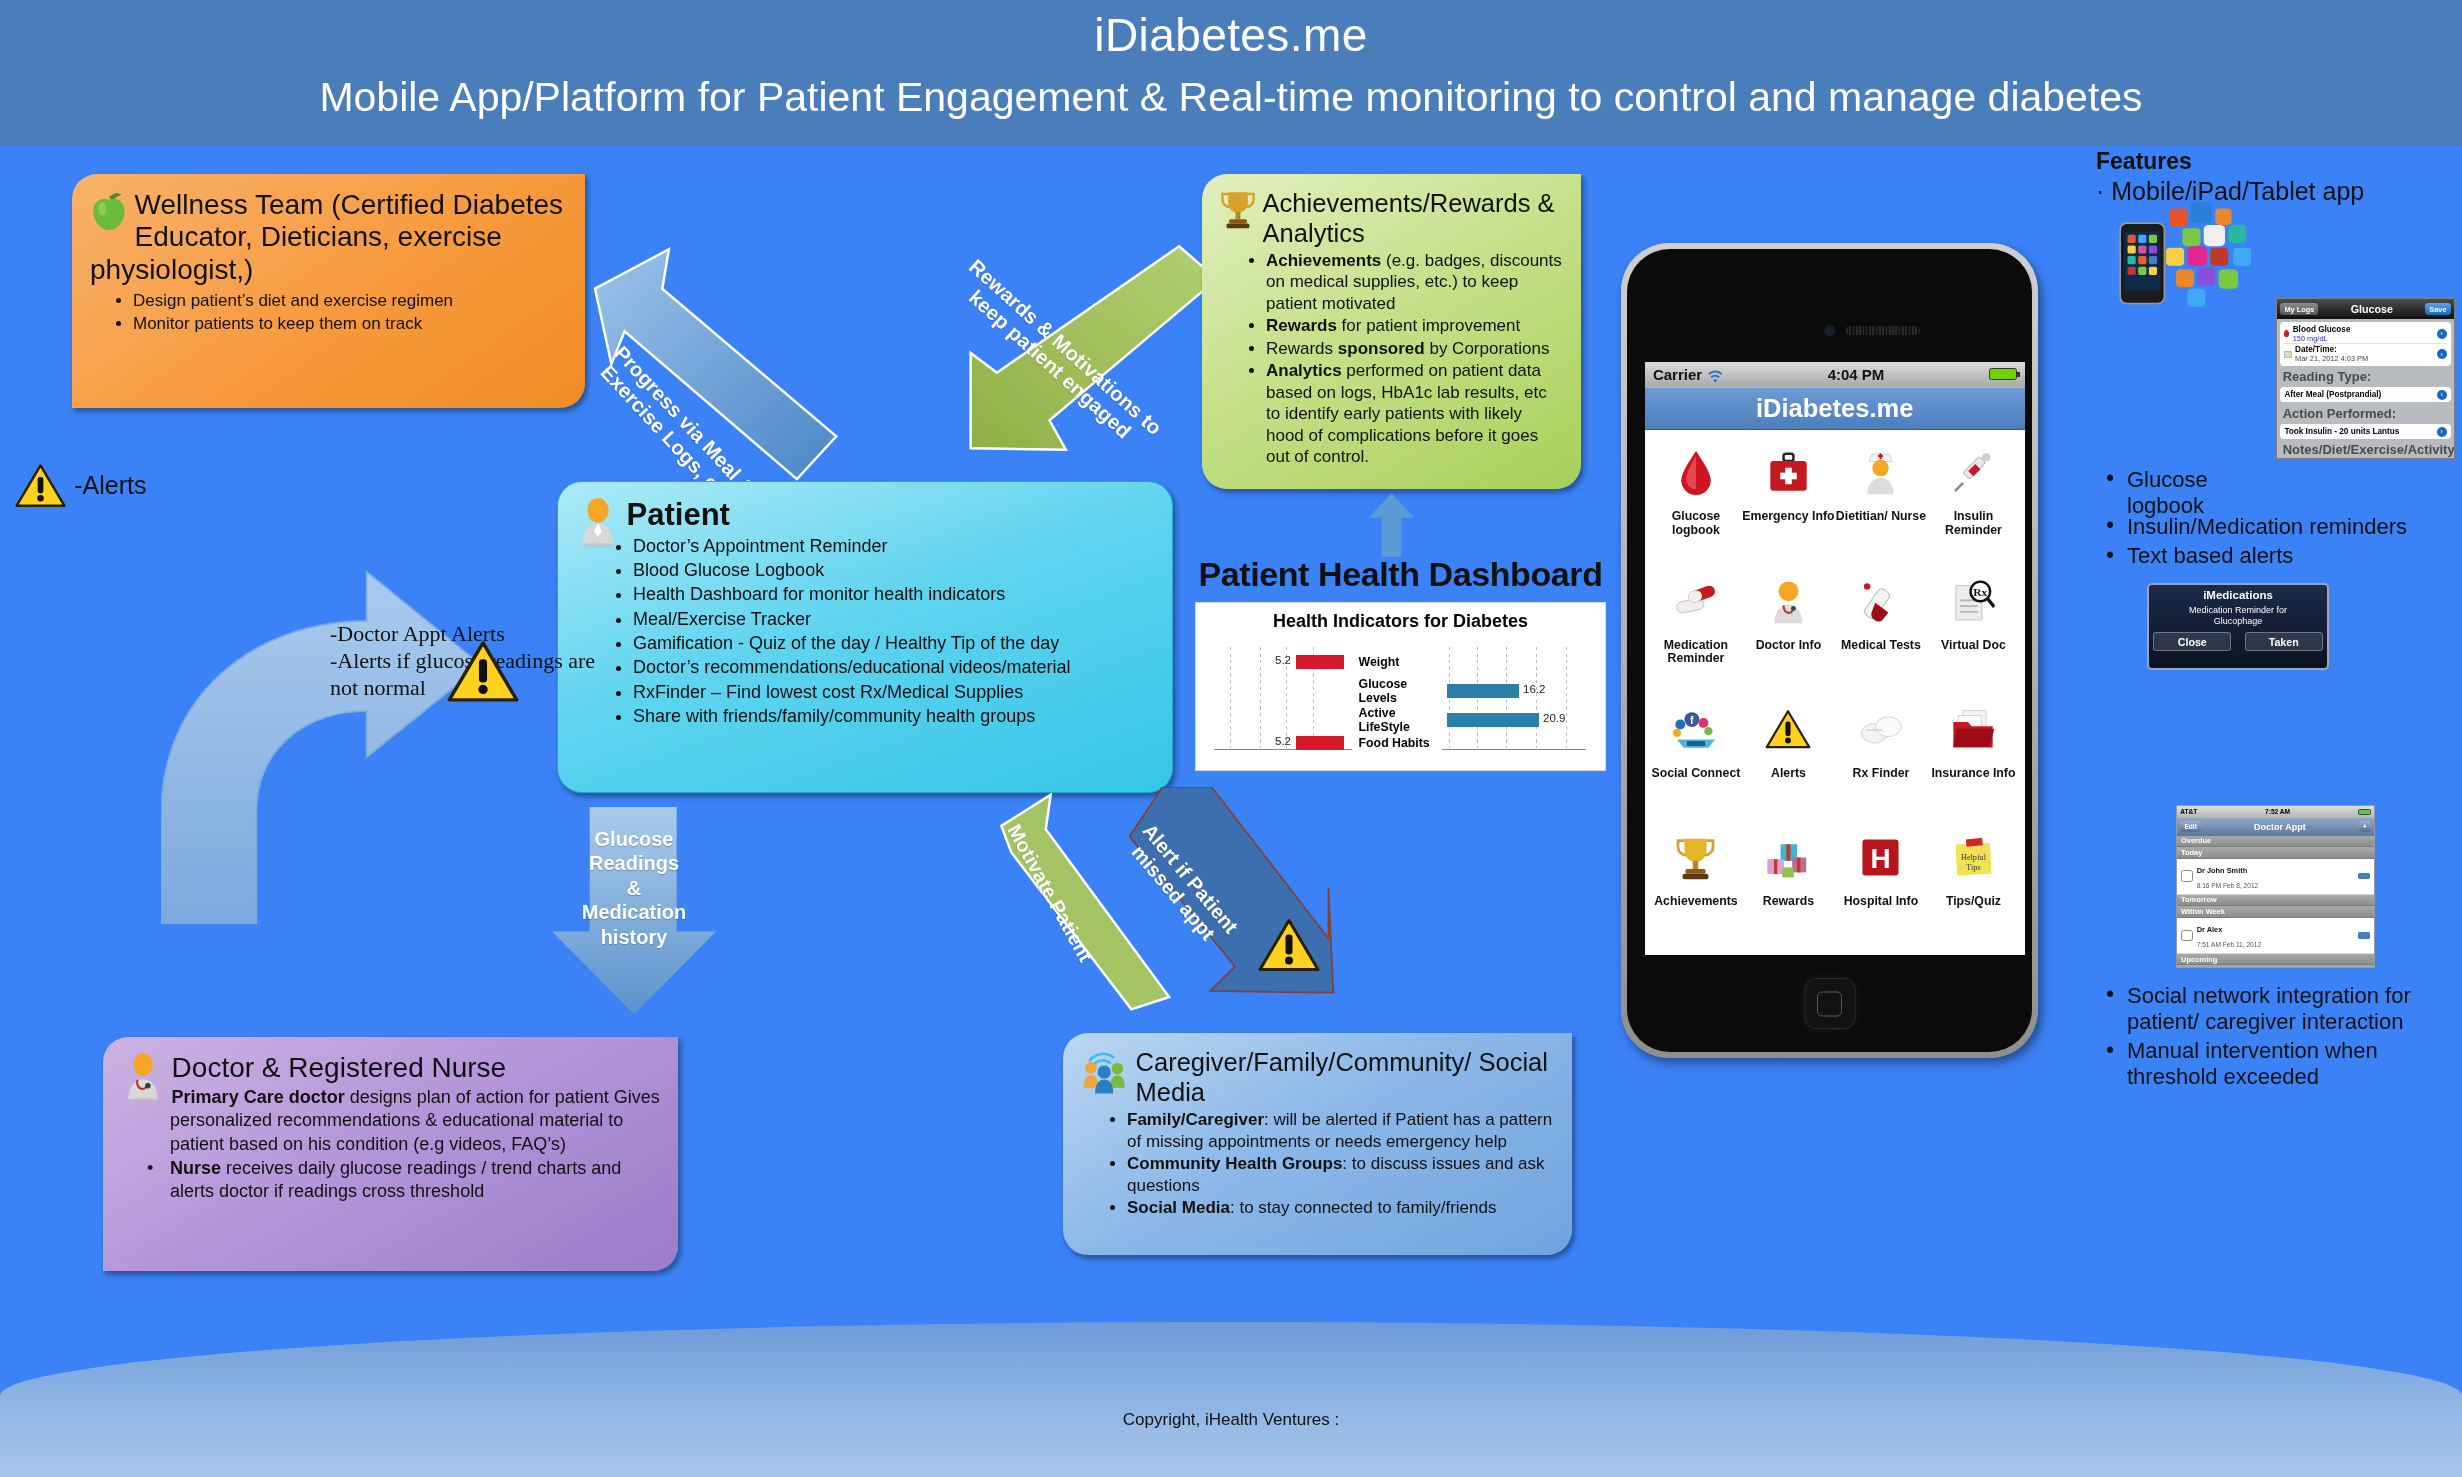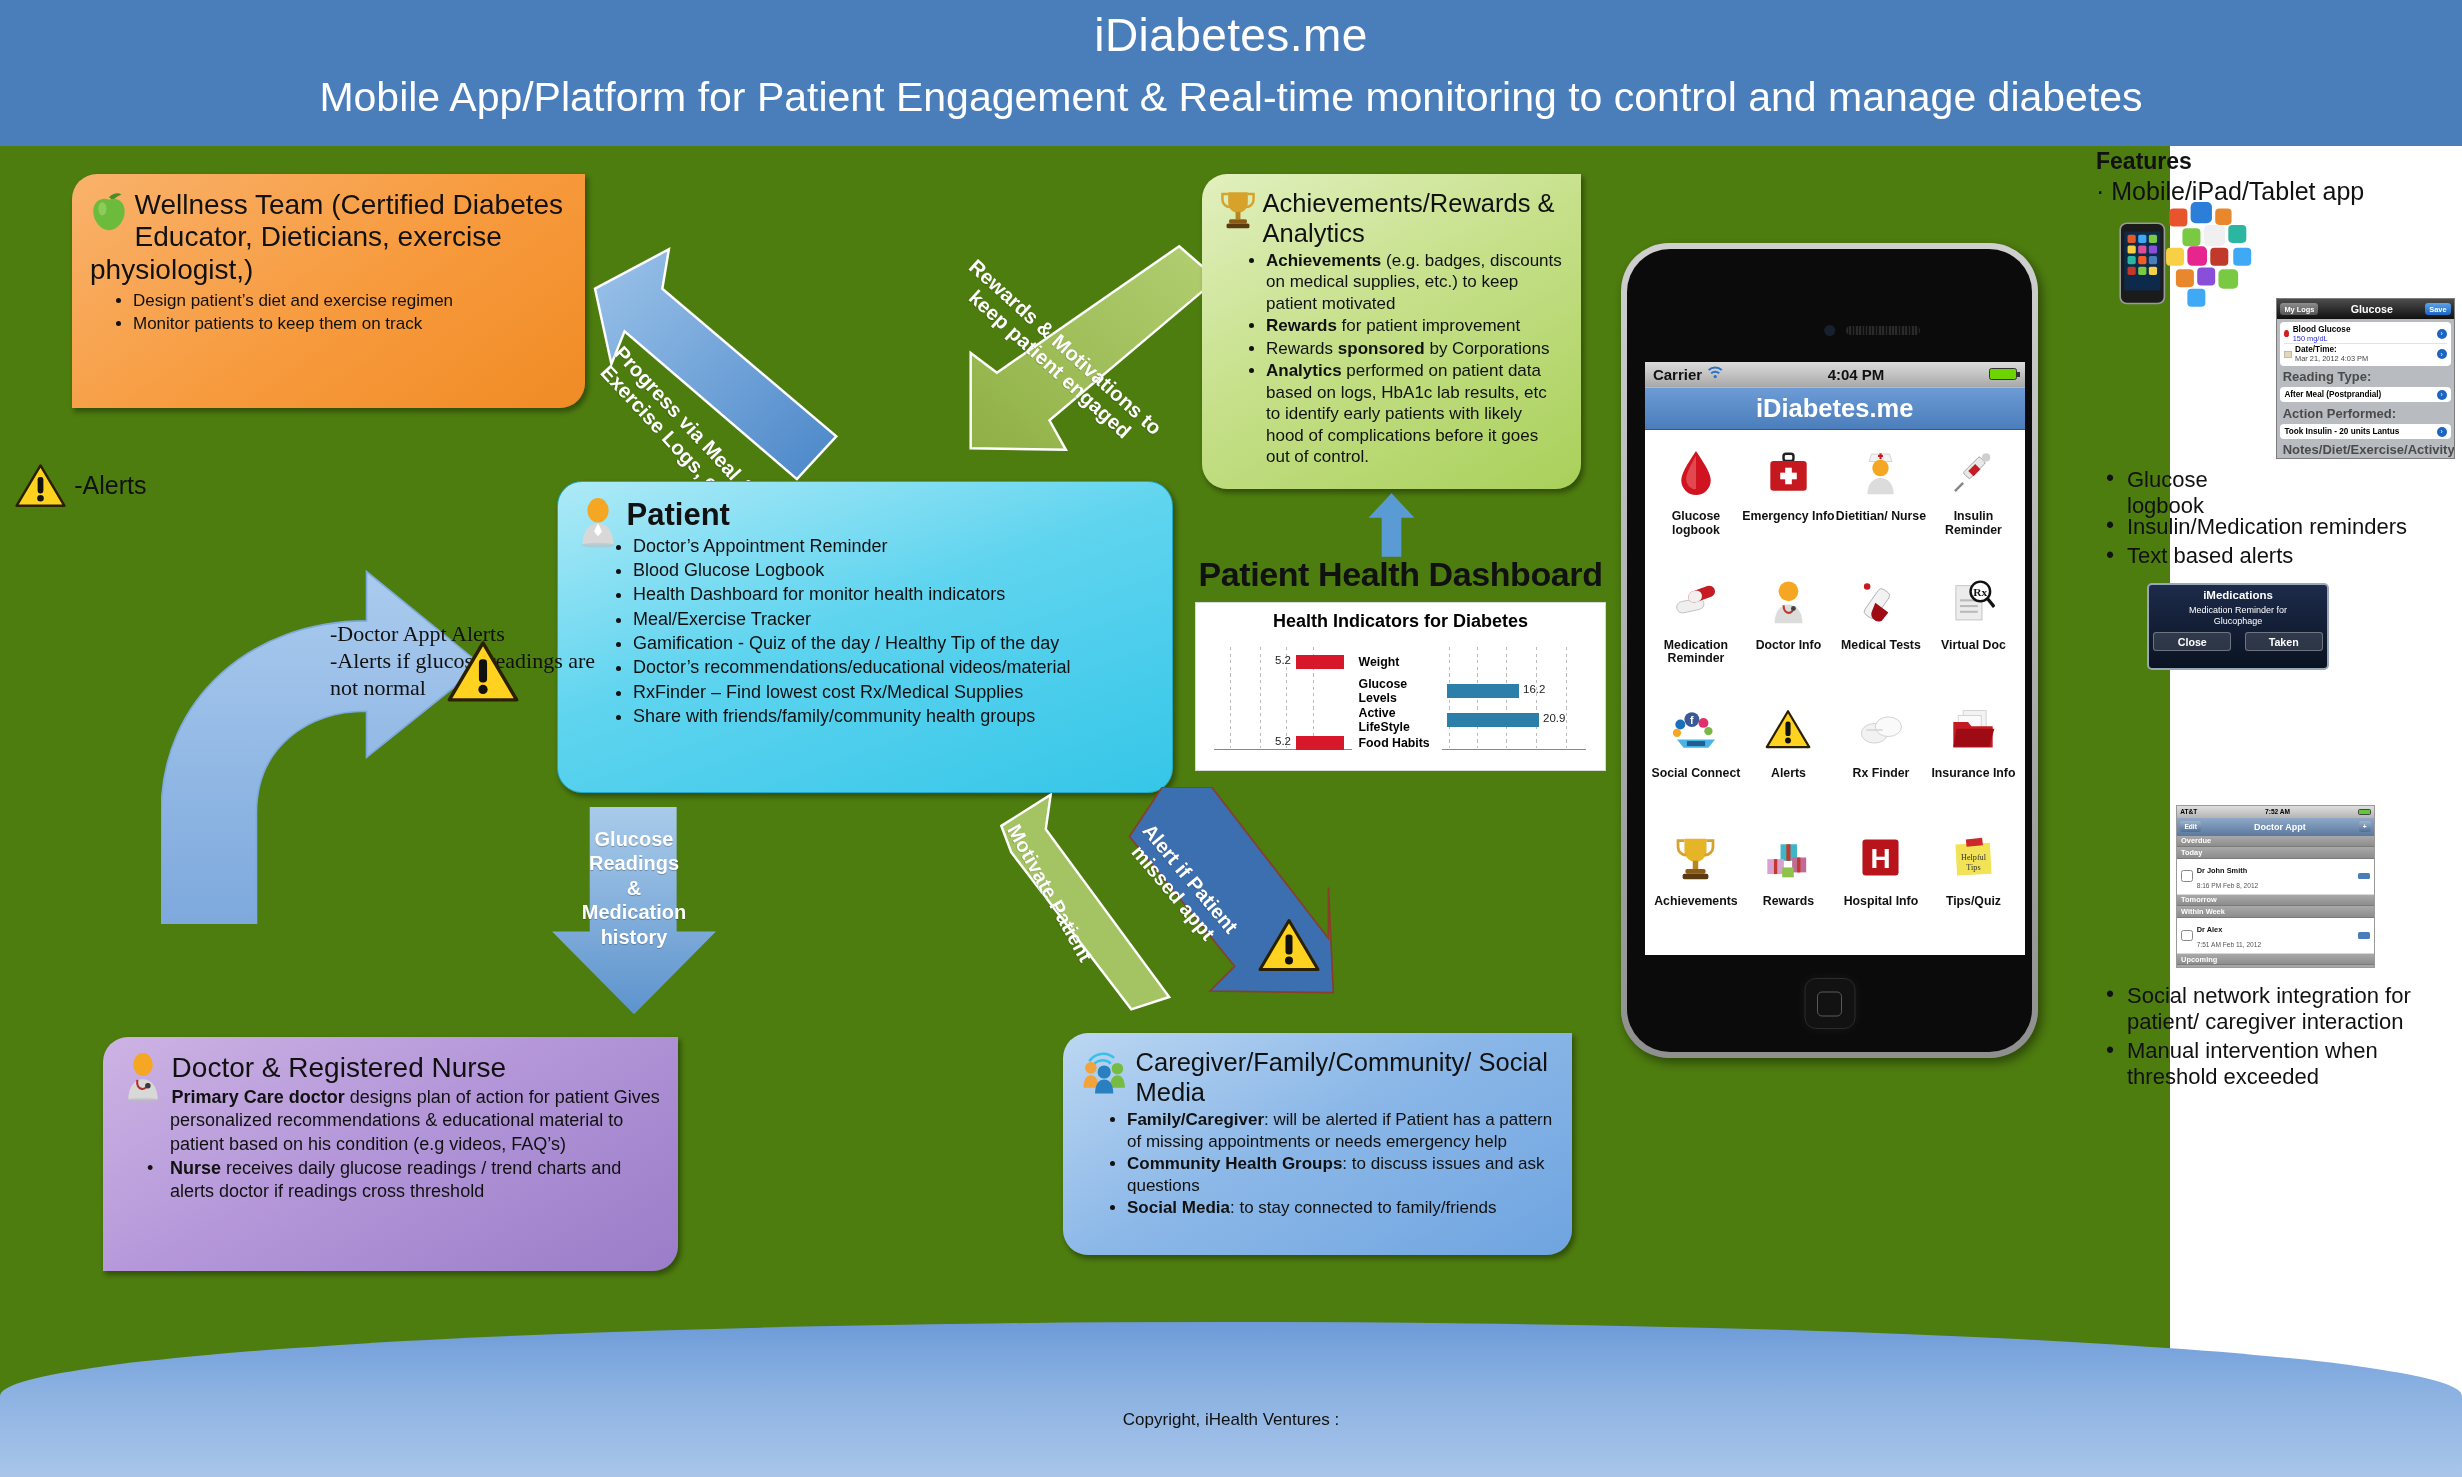--- a/index.html
+++ b/index.html
@@ -1,18 +1,18 @@
 <!DOCTYPE html>
 <html style="font-size:13px"><head>
 <meta charset="utf-8">
 <style>
   * { box-sizing: border-box; margin:0; padding:0; }
   html,body { width:2462px; height:1478px; overflow:hidden; background:#fff;
     font-family:"Liberation Sans", sans-serif; }
-  #stage { position:relative; width:2170px; height:1478px; background:#4d7c0f; }
+  #stage { position:relative; width:2462px; height:1478px; background:#3b82f6; }
 
   
   .header { position:absolute; left:0; top:0; width:2462px; height:146px;
     background:#4a7ebb; color:#fff; text-align:center; }
   .header .t1 { font-size:46px; margin-top:8.2px; letter-spacing:0.4px; }
   .header .t2 { font-size:41px; margin-top:11.5px; font-weight:400; }
 
   
   .footer-band { position:absolute; left:0; bottom:0; width:2462px; height:156px;
     background:linear-gradient(180deg,#6d9bd8 0%, #8cb2e2 45%, #a9c6ea 100%);
@@ -151,21 +151,21 @@
     background:#fff; }
   #phone .home { position:absolute; left:50%; bottom:23px; transform:translateX(-50%);
     width:51px; height:51px; border-radius:11.5px; background:#121212;
     border:1.6px solid #2c2c2c; box-shadow:0 0 11.5px rgba(255,255,255,.06); }
   #phone .home:after { content:""; position:absolute; left:50%; top:50%;
     transform:translate(-50%,-50%); width:23px; height:23px; border-radius:5px;
     border:1.6px solid #5a5a5a; }
   .statusbar { height:25px; background:linear-gradient(180deg,#dcdcdc,#a8a8a8);
     display:flex; align-items:center; padding:0 8.2px; font-size:15px; font-weight:bold;
     color:#111; }
-  .statusbar .carrier { display:flex; align-items:flex-start; gap:5px; }
+  .statusbar .carrier { display:flex; align-items:flex-end; gap:5px; }
   .statusbar .clock { flex:1; text-align:center; }
   .batt { width:28px; height:12.3px; border:1.6px solid #333; border-radius:2.5px;
     background:#6dd400; position:relative; }
   .batt:after { content:""; position:absolute; right:-4.1px; top:3.3px; width:2.5px; height:5px;
     background:#333; }
   .navbar { height:43px; background:linear-gradient(180deg,#6d9bd6,#4a7ebb);
     color:#fff; font-size:25.5px; font-weight:bold; display:flex; align-items:center;
     justify-content:center; border-top:0.8px solid #9dbde4; border-bottom:0.8px solid #2f5a8f; }
   .appgrid { display:grid; grid-template-columns:repeat(4,1fr);
     grid-template-rows:repeat(4,1fr); padding:8.2px 5px 3.3px 5px; height:524px; }

